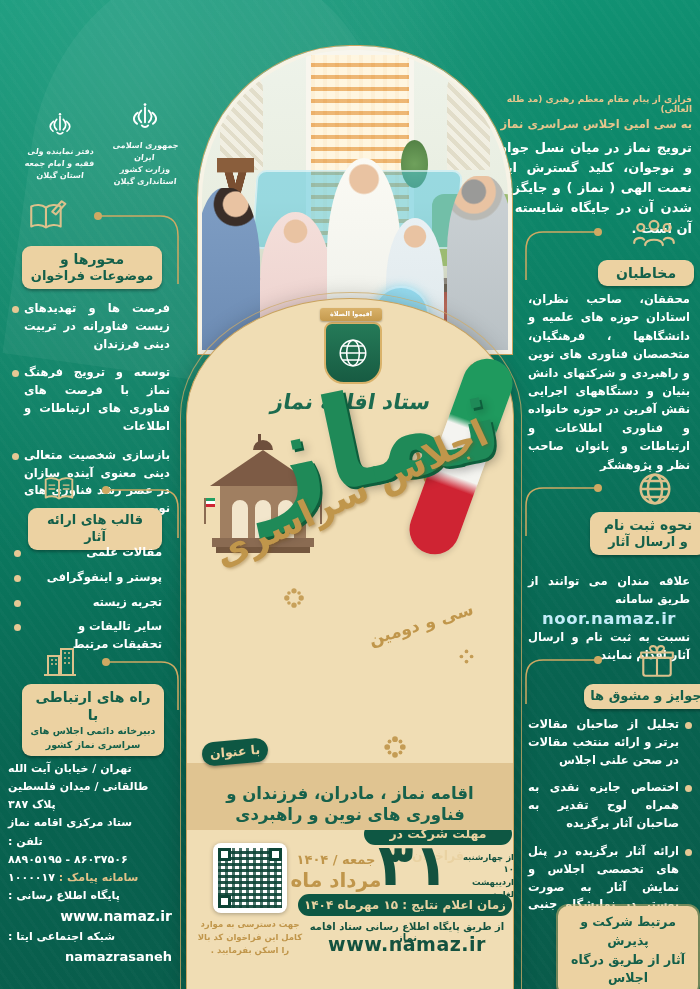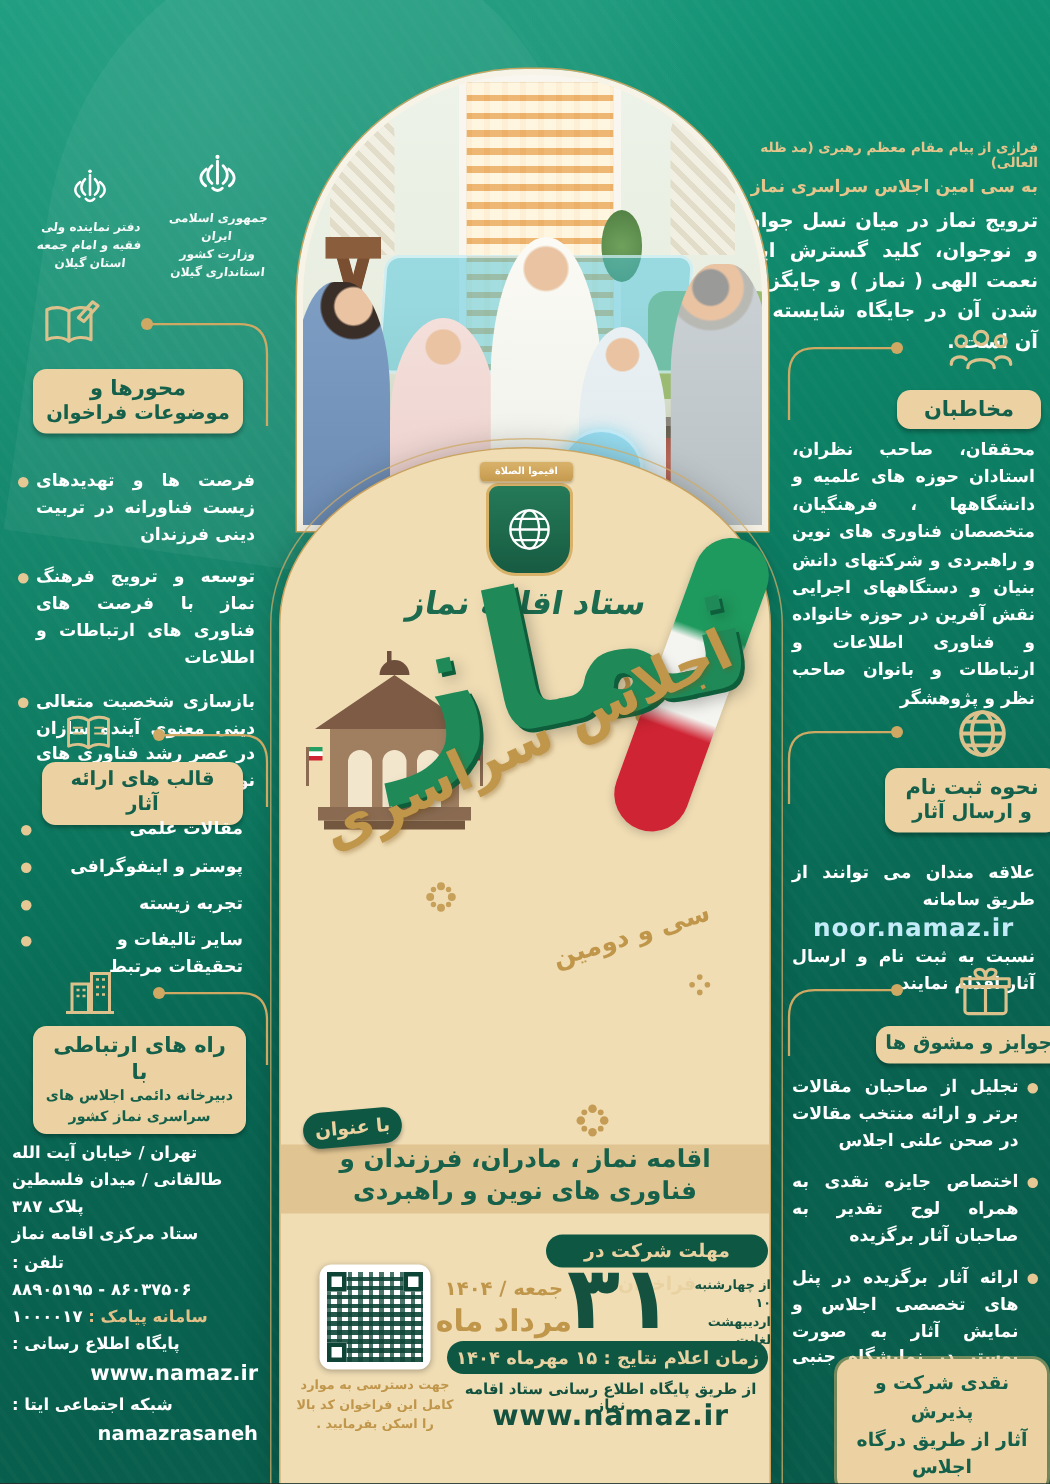--- a/index.html
+++ b/index.html
@@ -90,21 +90,21 @@
     text-shadow:2px 3px 0 #0e5e3c,4px 6px 10px rgba(0,0,0,.25);}
   .main-phrase{left:196px;top:472px;width:310px;text-align:center;font-size:37px;font-weight:700;
     color:#c0964b;transform:rotate(-25deg);z-index:3;white-space:nowrap;
     text-shadow:1px 2px 3px rgba(120,80,20,.35);}
   .ordinal{left:356px;top:614px;width:130px;text-align:center;font-size:17px;font-weight:700;
     color:#c0964b;transform:rotate(-17deg);z-index:3;}
   .badge{left:202px;top:740px;width:66px;height:24px;background:#0e5743;color:#ecd2a0;
     font-size:12.5px;font-weight:700;text-align:center;line-height:24px;border-radius:13px;
     transform:rotate(-5deg);z-index:4;box-shadow:0 2px 3px rgba(0,0,0,.3);}
   .band{left:187px;top:763px;width:326px;height:46px;background:#e0c491;text-align:center;
-    padding-top:0;z-index:3;}
+    padding-top:21px;z-index:3;}
   .band div{font-size:16.5px;font-weight:700;color:#17614b;line-height:1.25;}
   .dl-pill{left:364px;top:823px;width:148px;height:22px;background:#0e5743;border-radius:12px;
     color:#e9d2a2;font-size:12.5px;font-weight:700;text-align:center;line-height:22px;}
   .from{left:456px;top:851px;width:58px;color:#14523f;font-size:8.5px;font-weight:700;
     line-height:1.45;text-align:right;}
   .day{left:378px;top:836px;width:78px;font-size:58px;font-weight:700;color:#14523f;
     text-align:left;line-height:1;}
   .wk{left:294px;top:852px;width:84px;color:#c0964b;font-size:13px;font-weight:700;text-align:center;}
   .mo{left:288px;top:868px;width:96px;color:#c0964b;font-size:20px;font-weight:700;text-align:center;}
   .res-pill{left:298px;top:894px;width:214px;height:22px;background:#0e5743;border-radius:12px;
@@ -338,21 +338,21 @@
       <path d="M19 8 c-4 -3 -10 -3 -14 -1 v19 c4 -2 10 -2 14 1 c4 -3 10 -3 14 -1 v-19 c-4 -2 -10 -2 -14 1 z"></path>
       <line x1="19" y1="8" x2="19" y2="27"></line>
         <path d="M25 12 l9 -10 l3.5 2.5 l-9 10 z"></path>
       </g>
     </svg>
   <div class="abs hbox" style="left:22px;top:246px;width:128px;">
     <div class="l1">محورها و</div>
     <div class="l2">موضوعات فراخوان</div>
   </div>
   <div class="abs" style="left:10px;top:300px;width:160px;">
-    <div class="li dot-l" style="margin-bottom:11px;margin-top:12px;">فرصت ها و تهدیدهای زیست فناورانه در تربیت دینی فرزندان</div>
+    <div class="li dot-l" style="margin-bottom:11px;">فرصت ها و تهدیدهای زیست فناورانه در تربیت دینی فرزندان</div>
     <div class="li dot-l" style="margin-bottom:11px;">توسعه و ترویج فرهنگ نماز با فرصت های فناوری های ارتباطات و اطلاعات</div>
     <div class="li dot-l">بازسازی شخصیت متعالی دینی معنوی آینده سازان در عصر رشد فناوری های نوین</div>
   </div>
 
   <svg class="abs conn" style="left:76px;top:480px;" width="110" height="60">
     <circle cx="30" cy="10" r="4" fill="#cfa963"></circle>
       <path d="M30 10 H85 Q102 10 102 28 V58" stroke="#cfa963" stroke-width="1.5" fill="none"></path>
     </svg>
   <svg class="abs" style="left:40px;top:472px;" width="38" height="34" viewBox="0 0 40 34">
     <g stroke="#dcc18c" stroke-width="2" fill="none" stroke-linejoin="round">
@@ -455,16 +455,16 @@
   <div class="abs hbox" style="left:584px;top:684px;width:112px;">
     <div class="l2">جوایز و مشوق ها</div>
   </div>
   <div class="abs" style="left:528px;top:716px;width:164px;">
     <div class="li dot-r" style="margin-bottom:10px;">تجلیل از صاحبان مقالات برتر و ارائه منتخب مقالات در صحن علنی اجلاس</div>
     <div class="li dot-r" style="margin-bottom:10px;">اختصاص جایزه نقدی به همراه لوح تقدیر به صاحبان آثار برگزیده</div>
     <div class="li dot-r">ارائه آثار برگزیده در پنل های تخصصی اجلاس و نمایش آثار به صورت پوستر در نمایشگاه جنبی اجلاس</div>
   </div>
 
   <div class="abs terms">
-    <div>نقدی شرکت و پذیرش</div>
+    <div>مرتبط شرکت و پذیرش</div>
     <div>آثار از طریق درگاه اجلاس</div>
   </div>
 </div>
 
 </body></html>

